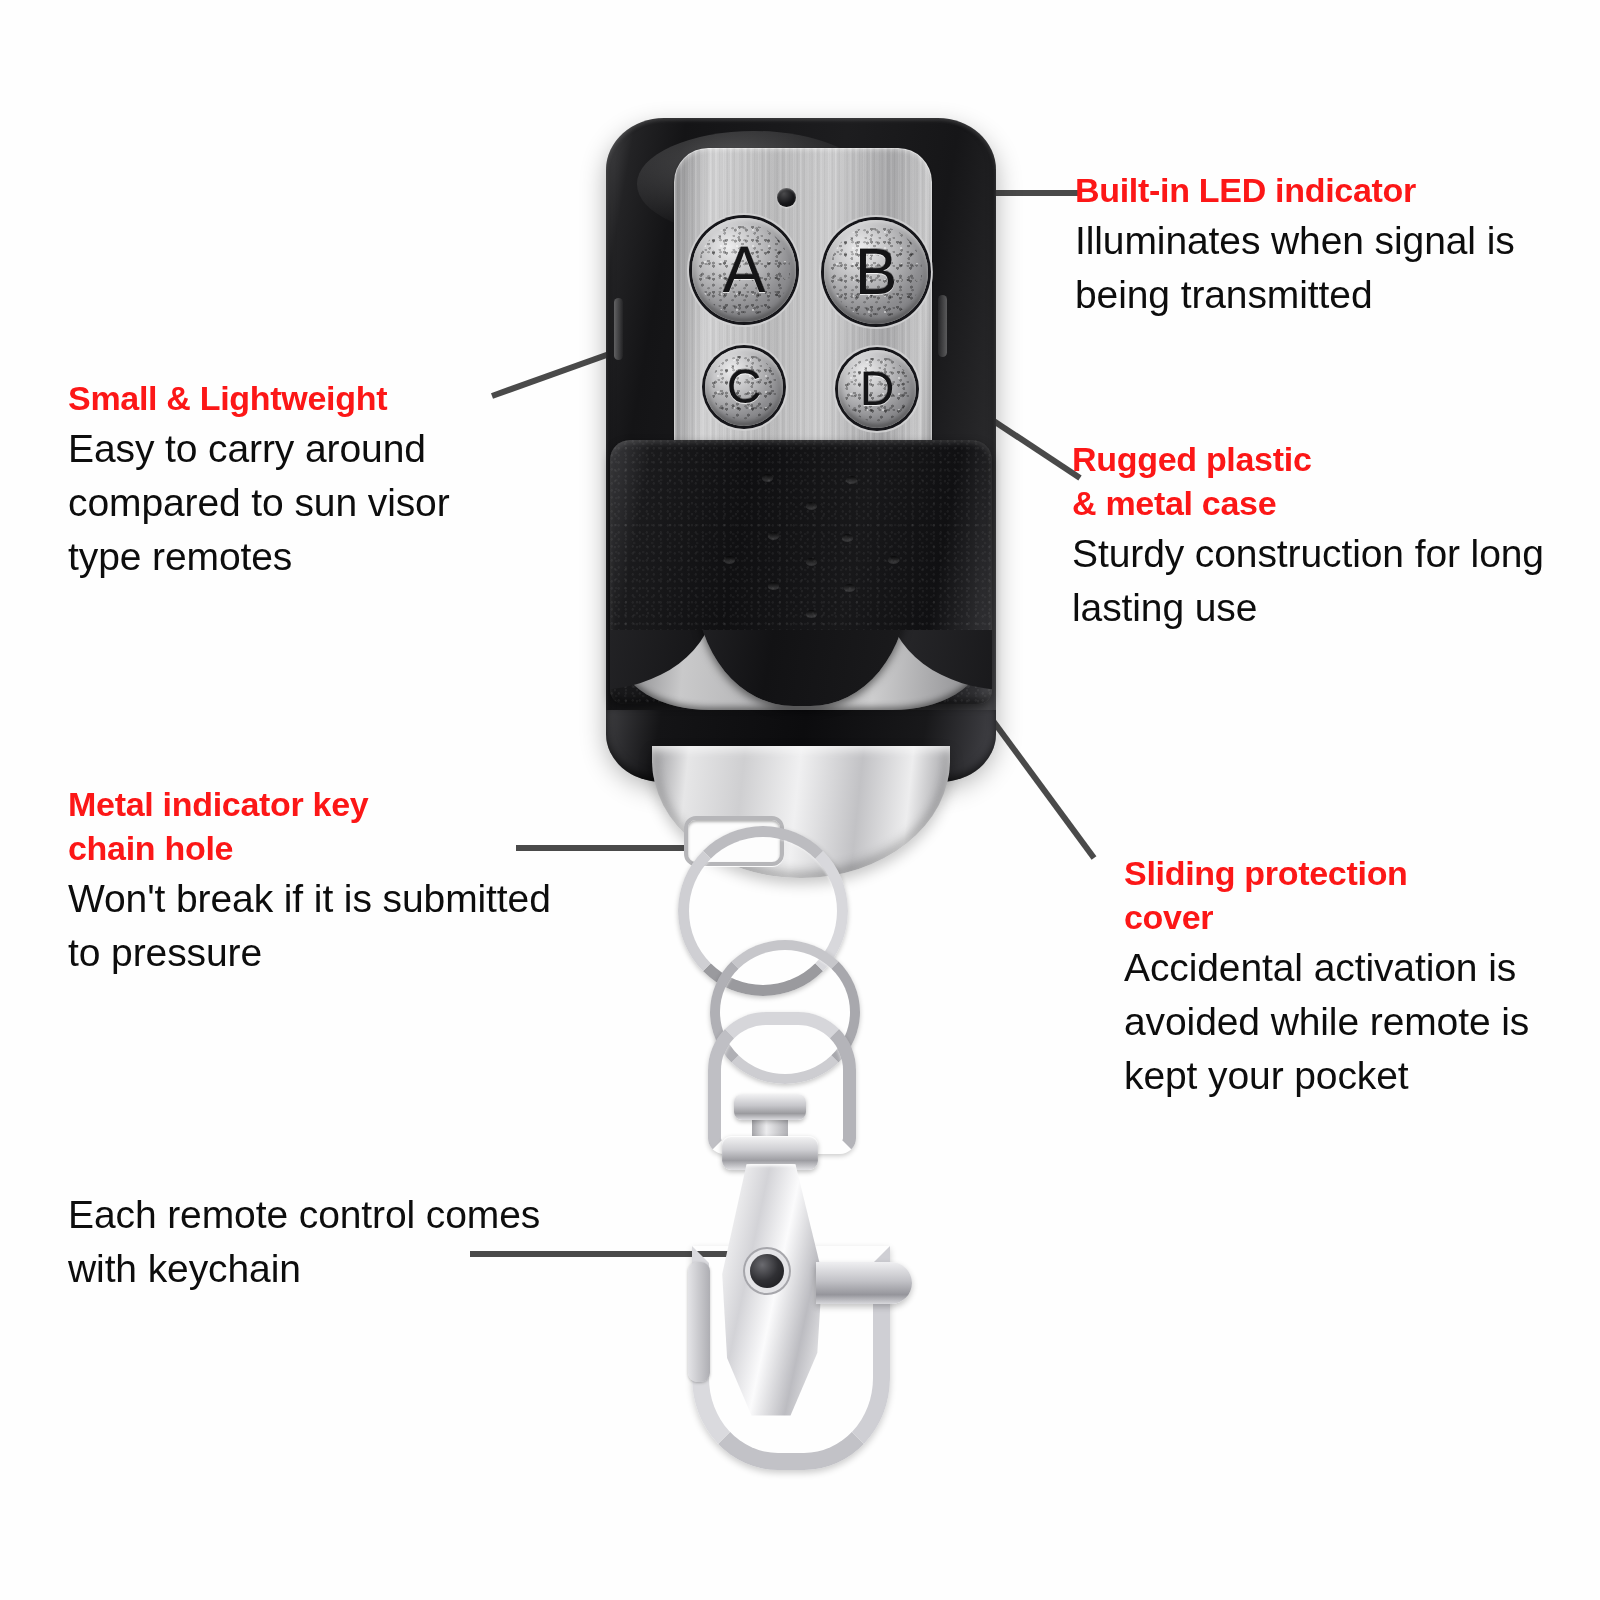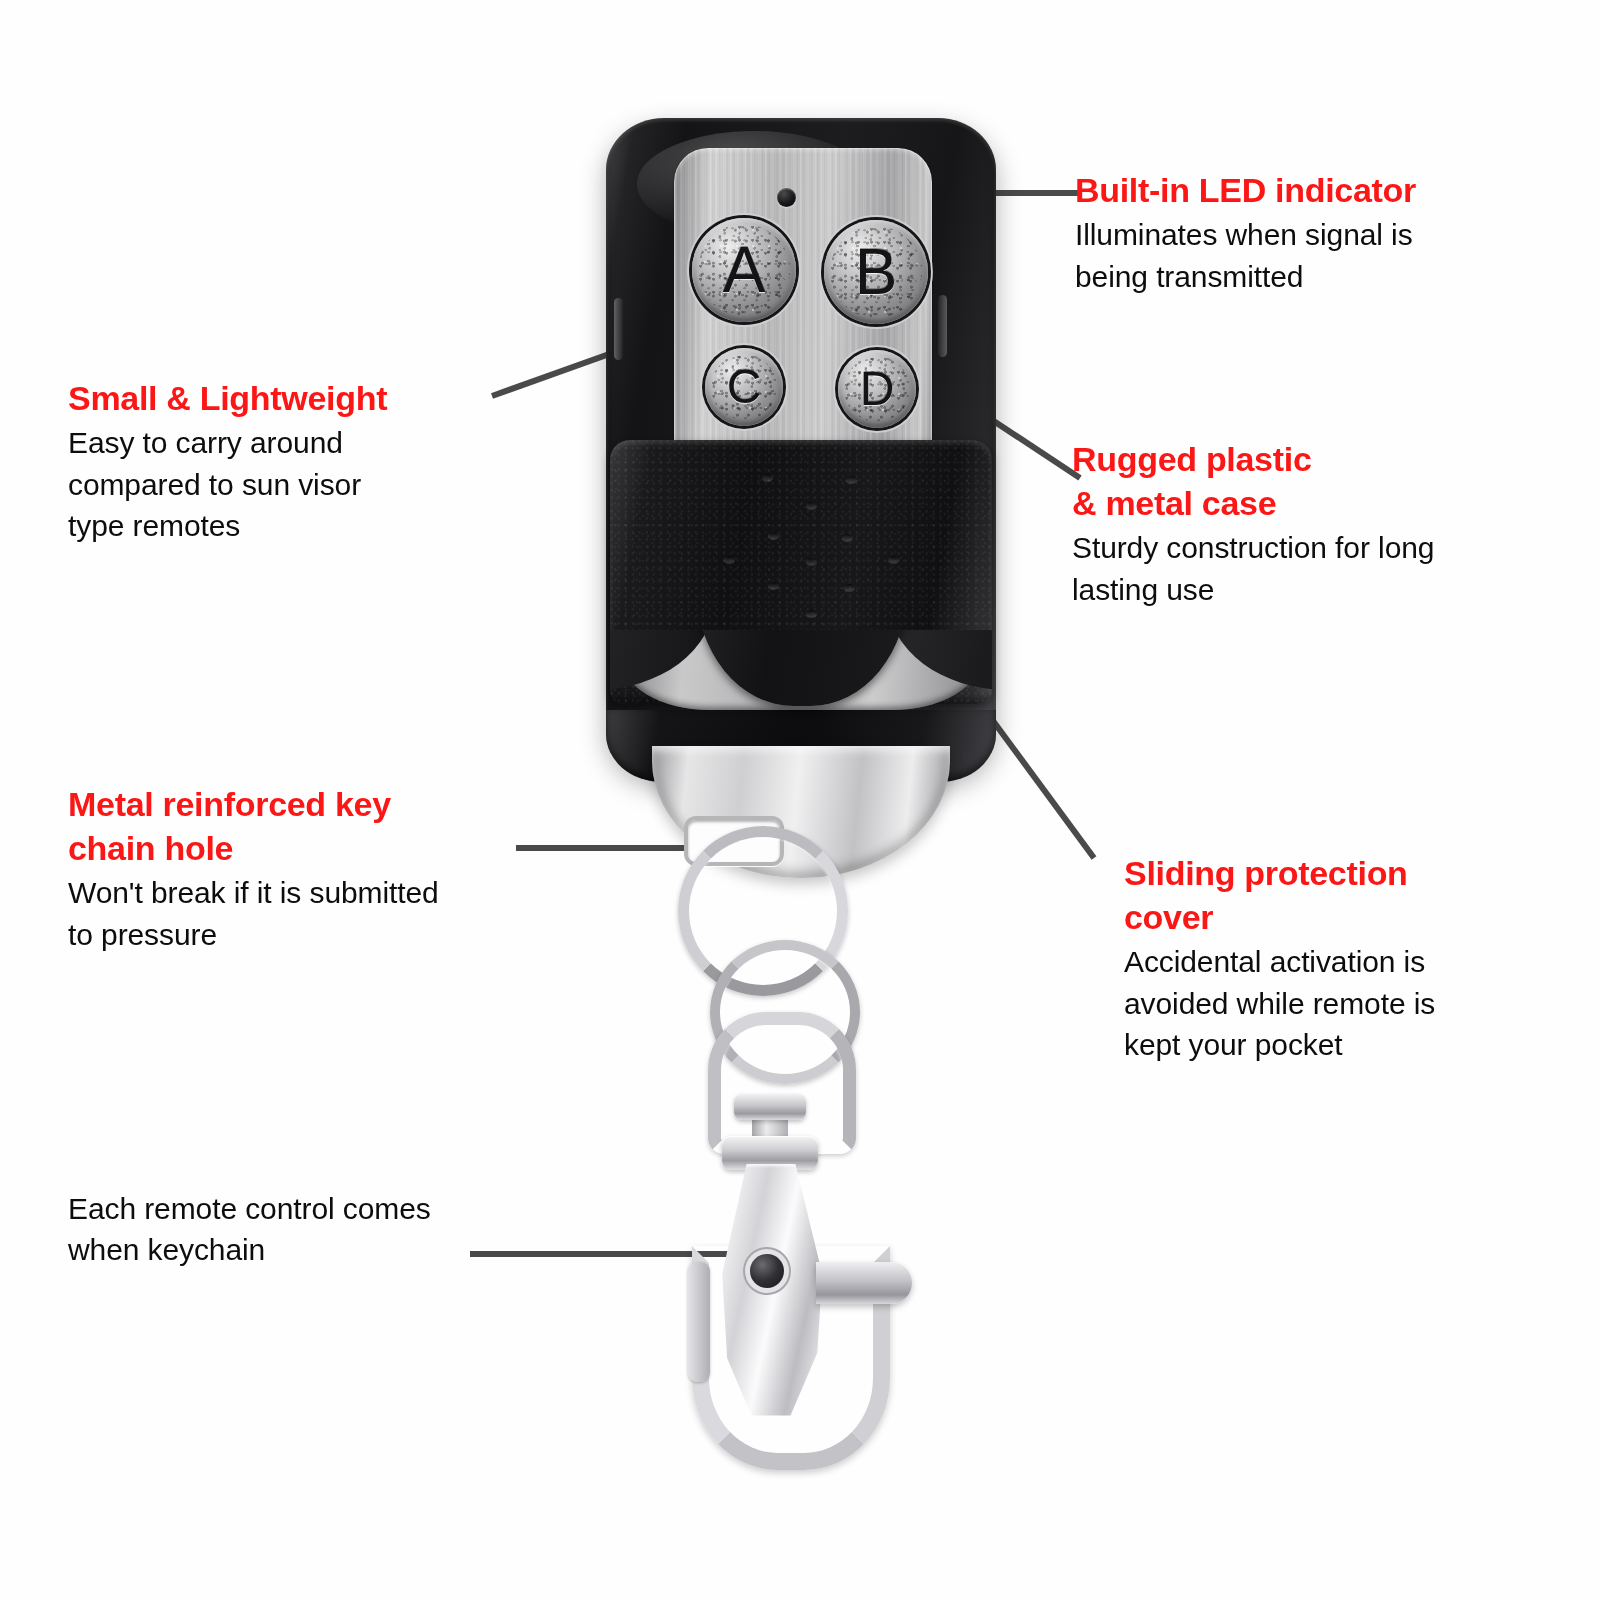--- a/index.html
+++ b/index.html
@@ -25,21 +25,21 @@
   .callout-title {
     font-weight: bold;
     font-size: 34px;
     line-height: 1.30;
     color: #fc1717;
     letter-spacing: -0.3px;
     margin: 0 0 2px 0;
     white-space: pre-line;
   }
   .callout-body {
-    font-size: 30px;
+    font-size: 39px;
     line-height: 1.38;
     color: #0d0d0d;
     margin: 0;
     white-space: pre-line;
     letter-spacing: -0.1px;
   }
 
   
   #callout-led        { left: 1075px; top: 168px;  width: 470px; }
   #callout-small      { left: 68px;   top: 376px;  width: 430px; }
@@ -504,32 +504,32 @@
   </div>
 
   <div class="callout" id="callout-small">
     <p class="callout-title">Small &amp; Lightweight</p>
     <p class="callout-body">Easy to carry around
 compared to sun visor
 type remotes</p>
   </div>
 
   <div class="callout" id="callout-keyhole">
-    <p class="callout-title">Metal reinforced key
+    <p class="callout-title">Metal indicator key
 chain hole</p>
     <p class="callout-body">Won't break if it is submitted
 to pressure</p>
   </div>
 
   <div class="callout" id="callout-sliding">
     <p class="callout-title">Sliding protection
 cover</p>
     <p class="callout-body">Accidental activation is
 avoided while remote is
 kept your pocket</p>
   </div>
 
   <div class="callout" id="callout-keychain">
     <p class="callout-body">Each remote control comes
-when keychain</p>
+with keychain</p>
   </div>
 
 </div>
 
 </body></html>

